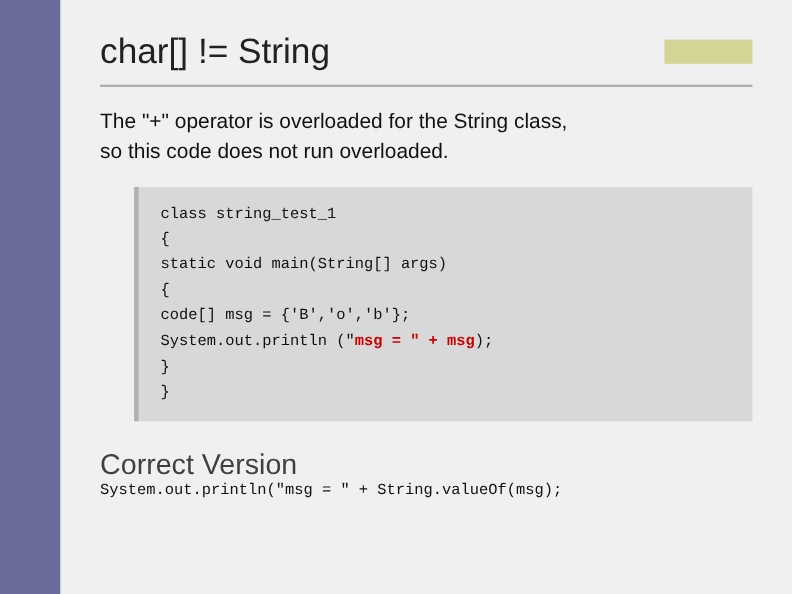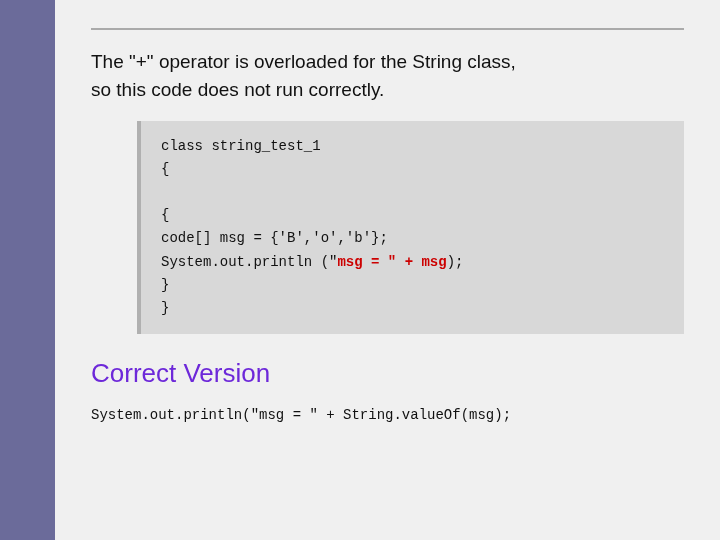--- a/index.html
+++ b/index.html
@@ -50,38 +50,38 @@
       line-height: 1.45;
     }
 
     .underline {
     }
 
     .code-block {
       background: #d8d8d8;
       border-left: 4px solid #b0b0b0;
       padding: 14px 20px;
-      margin-left: 46px;
+      margin-left: 31px;
       margin-bottom: 24px;
       font-family: 'Courier New', Courier, monospace;
       font-size: 14px;
       color: #111;
       line-height: 1.65;
     }
 
     .code-block .highlight {
       color: #cc0000;
       font-weight: bold;
     }
 
     .correct-version-title {
       font-size: 26px;
       font-weight: normal;
-      color: #6d28d9;
-      margin-bottom: 18px;
+      color: #404040;
+      margin-bottom: 0;
     }
 
     .correct-version-code {
       font-family: 'Courier New', Courier, monospace;
       font-size: 14px;
       color: #111;
     }
 
     .header-row {
       position: relative;
@@ -97,32 +97,36 @@
       opacity: 0.7;
     }
   </style>
 </head>
 <body>
 
 <div class="left-bar"></div>
 
 <div class="content-area">
 
+  <div class="header-row">
+    <h1 class="page-title">char[] != String</h1>
+    <div class="title-accent"></div>
+  </div>
 
   <hr class="divider">
 
   <div class="description-text">
     <span>The "+" operator is overloaded for the String class,</span><br>
-    <span>so this code does </span><span class="underline">not</span><span> run correctly.</span>
+    <span>so this code does </span><span class="underline">not</span><span> run overloaded.</span>
   </div>
 
   <div class="code-block">
     <span>class string_test_1</span><br>
     <span>{</span><br>
-    <br>
+    <span>    static void main(String[] args)</span><br>
     <span>    {</span><br>
     <span>      code[] msg = {'B','o','b'};</span><br>
     <span>      System.out.println ("</span><span class="highlight">msg = " + msg</span><span>);</span><br>
     <span>    }</span><br>
     <span>}</span>
   </div>
 
   <h2 class="correct-version-title">Correct Version</h2>
   <div class="correct-version-code">System.out.println("msg = " + String.valueOf(msg);</div>
 

